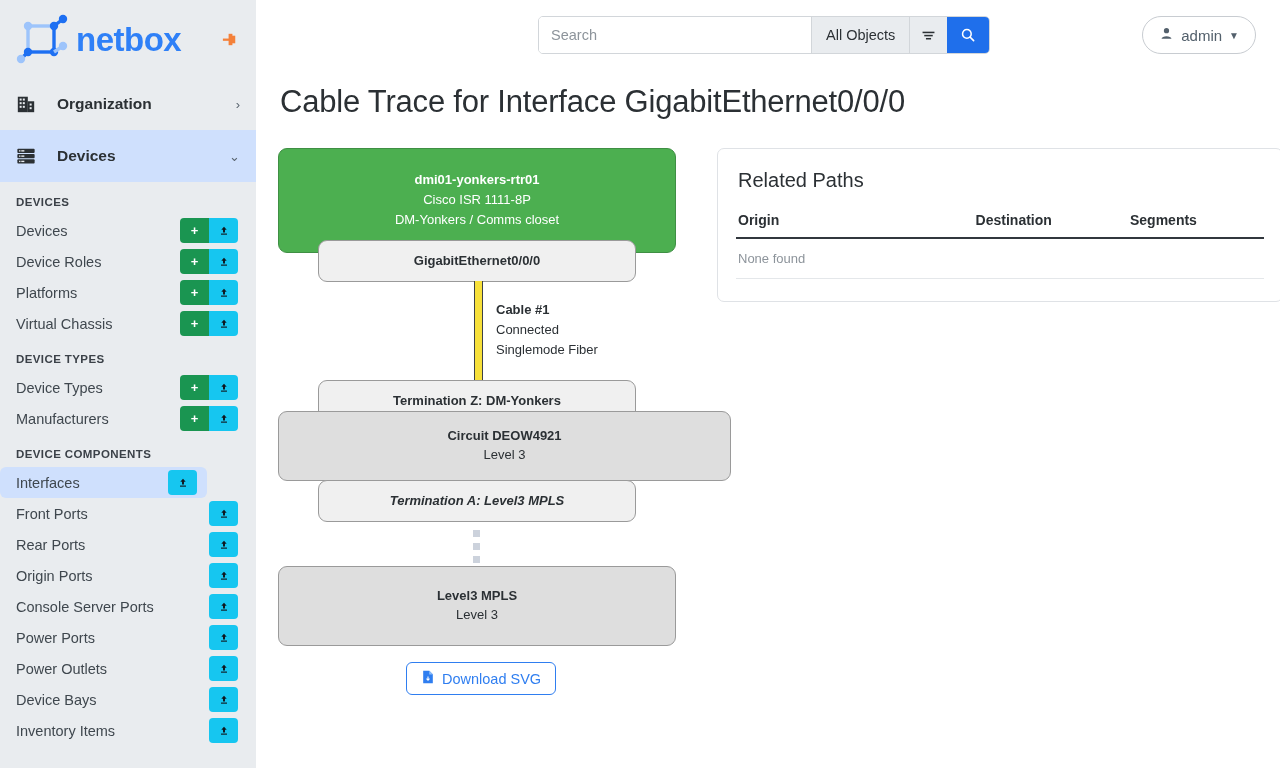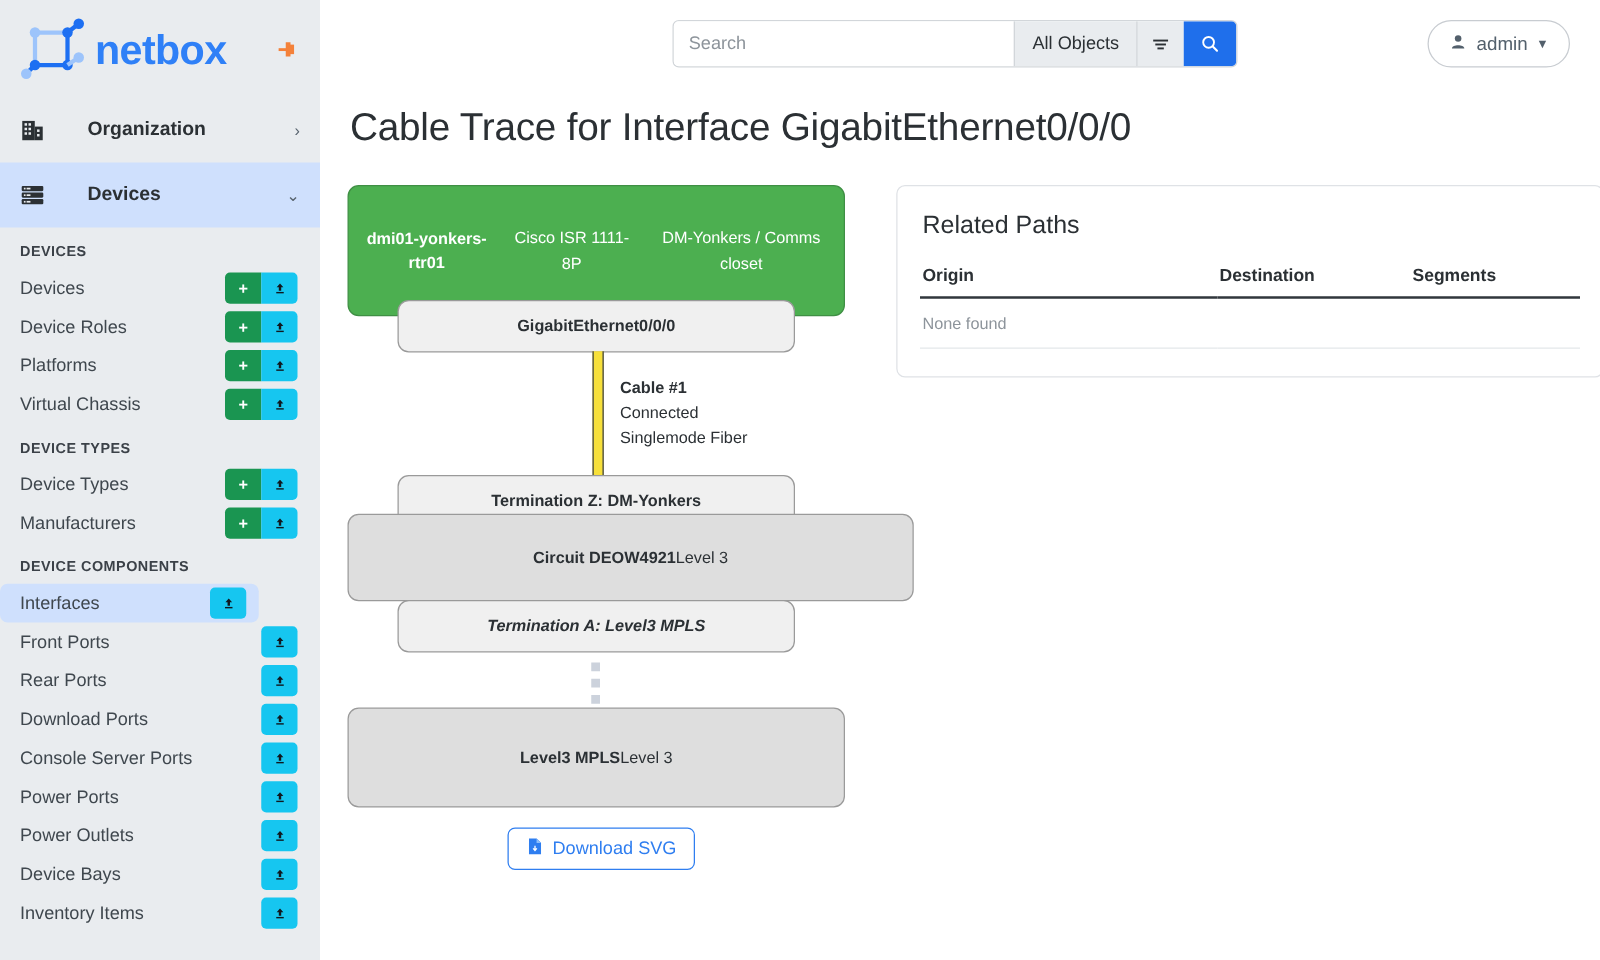--- a/index.html
+++ b/index.html
@@ -34,21 +34,21 @@
   .nav-group {
     display: flex; align-items: center;
     height: 52px; padding: 0 16px;
     cursor: pointer;
   }
   .nav-group.collapsed { background: #e9ecef; }
   .nav-group.expanded  { background: #cfe0fd; }
   .nav-group .gicon { width: 26px; flex: 0 0 26px; display:flex; align-items:center; }
   .nav-group .glabel {
     font-size: 15.5px; font-weight: bold; color: #2b3034;
-    margin-left: 28px; flex: 1;
+    margin-left: 15px; flex: 1;
   }
   .nav-group .gchev { color: #5a6570; font-size: 13px; }
 
   .section-head {
     font-size: 11.5px; font-weight: bold; color: #3b4148;
     letter-spacing: 0.4px;
     padding: 14px 0 7px 16px;
   }
   .nav-item {
     display: flex; align-items: center;
@@ -119,21 +119,21 @@
 
   #content { display: flex; padding: 28px 20px 0 16px; gap: 0; }
 
   
   #trace-col { width: 420px; flex: 0 0 420px; position: relative; }
   .svgwrap { position: relative; width: 400px; height: 500px; margin-left: 6px; }
 
   .node {
     position: absolute;
     border-radius: 9px;
-    display: flex; 
+    display: flex; flex-direction: column;
     align-items: center; justify-content: center;
     text-align: center;
   }
   .node .n1 { font-size: 13px; font-weight: bold; line-height: 1.45; }
   .node .n2 { font-size: 13px; line-height: 1.55; }
   .node-device { background: #4caf50; border: 1px solid #3f8f44; color: #ffffff; }
   .node-term   { background: #f0f0f0; border: 1px solid #9a9a9a; color: #2b3034; }
   .node-circuit{ background: #dedede; border: 1px solid #9a9a9a; color: #2b3034; }
 
   .cable-line {
@@ -359,21 +359,21 @@
         <div class="btn-pair">
           <div class="mini-btn mini-imp solo">
             <svg viewBox="0 0 16 16" width="12" height="12">
               <path d="M8 2.4 L11.6 6.4 H9.3 V10 H6.7 V6.4 H4.4 Z" fill="#10181f"></path>
               <rect x="4" y="11.4" width="8" height="1.5" fill="#10181f"></rect>
             </svg>
           </div>
         </div>
       </div>
       <div class="nav-item">
-        <span class="ilabel">Download Ports</span>
+        <span class="ilabel">Origin Ports</span>
         <div class="btn-pair">
           <div class="mini-btn mini-imp solo">
             <svg viewBox="0 0 16 16" width="12" height="12">
               <path d="M8 2.4 L11.6 6.4 H9.3 V10 H6.7 V6.4 H4.4 Z" fill="#10181f"></path>
               <rect x="4" y="11.4" width="8" height="1.5" fill="#10181f"></rect>
             </svg>
           </div>
         </div>
       </div>
       <div class="nav-item">

